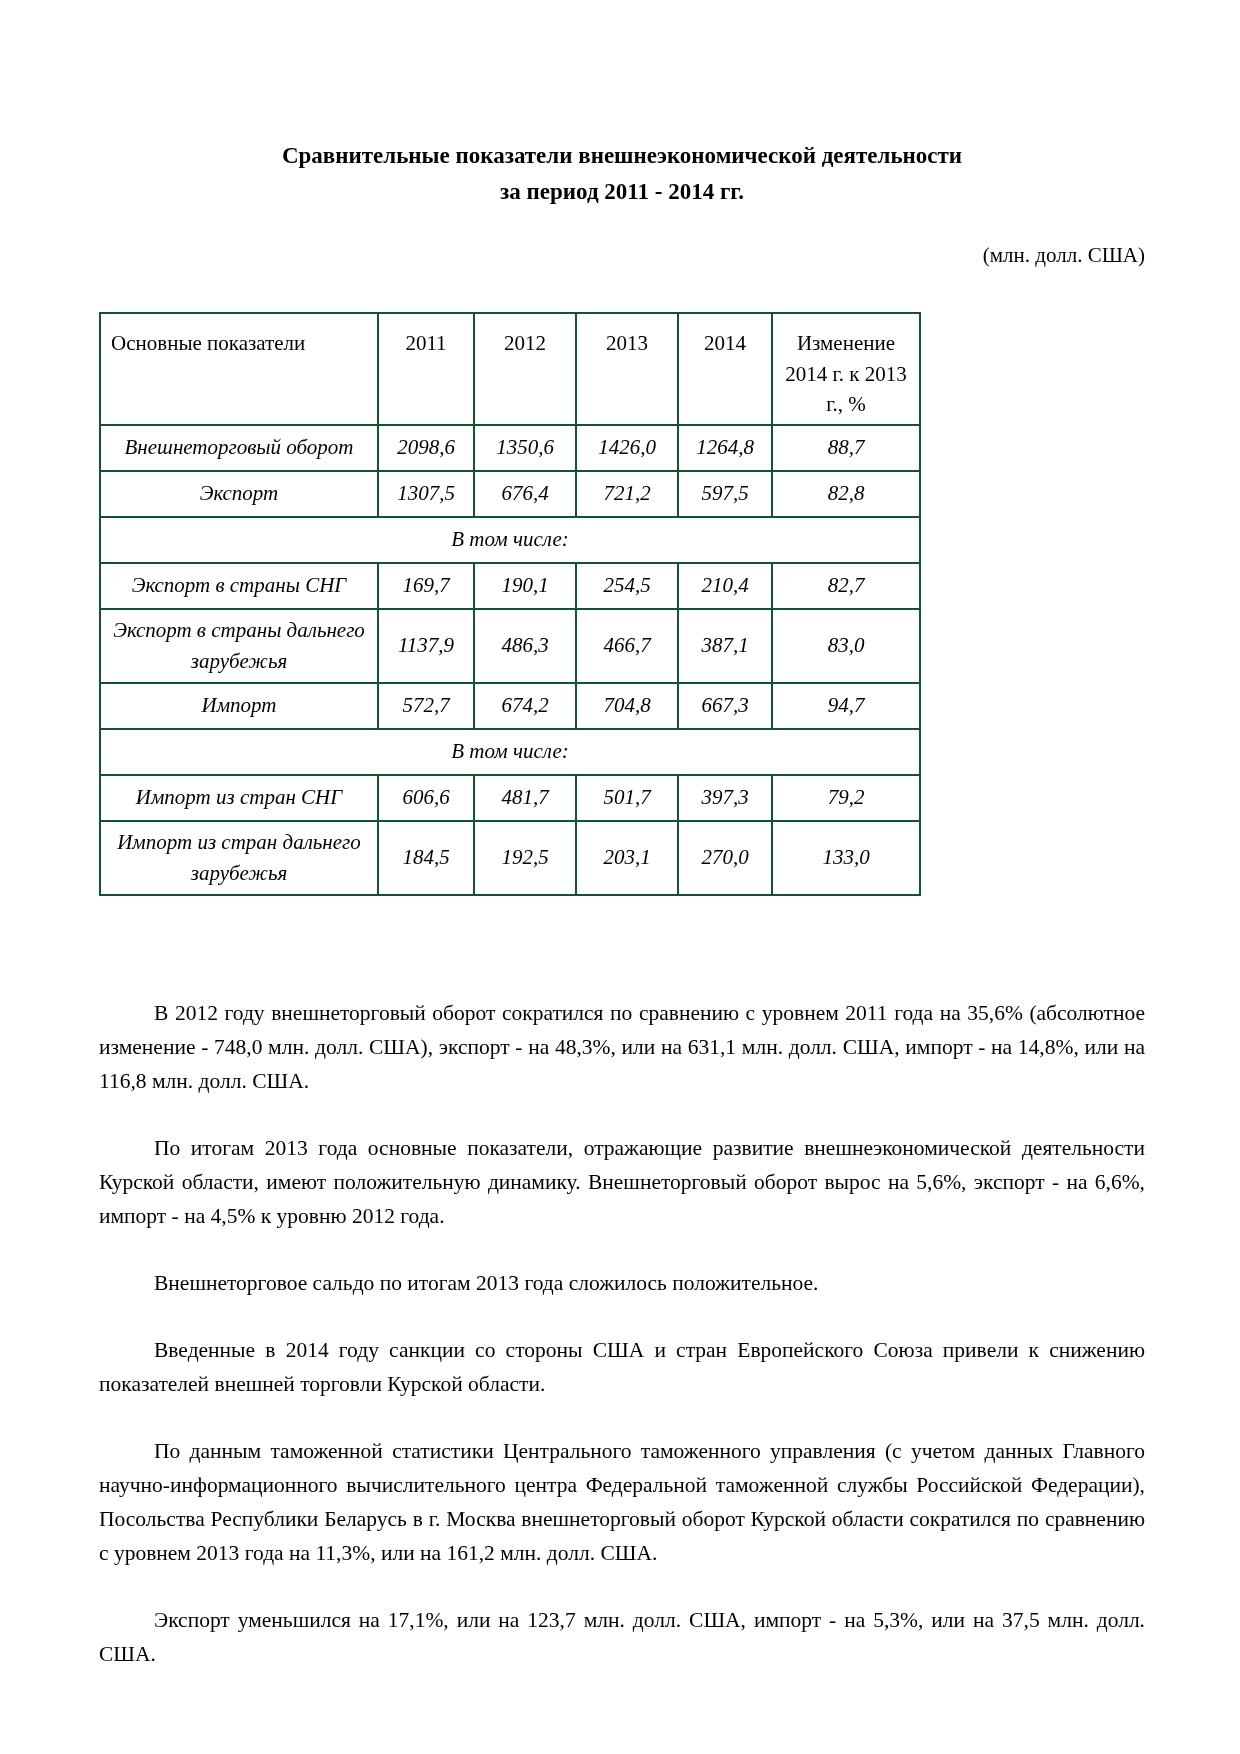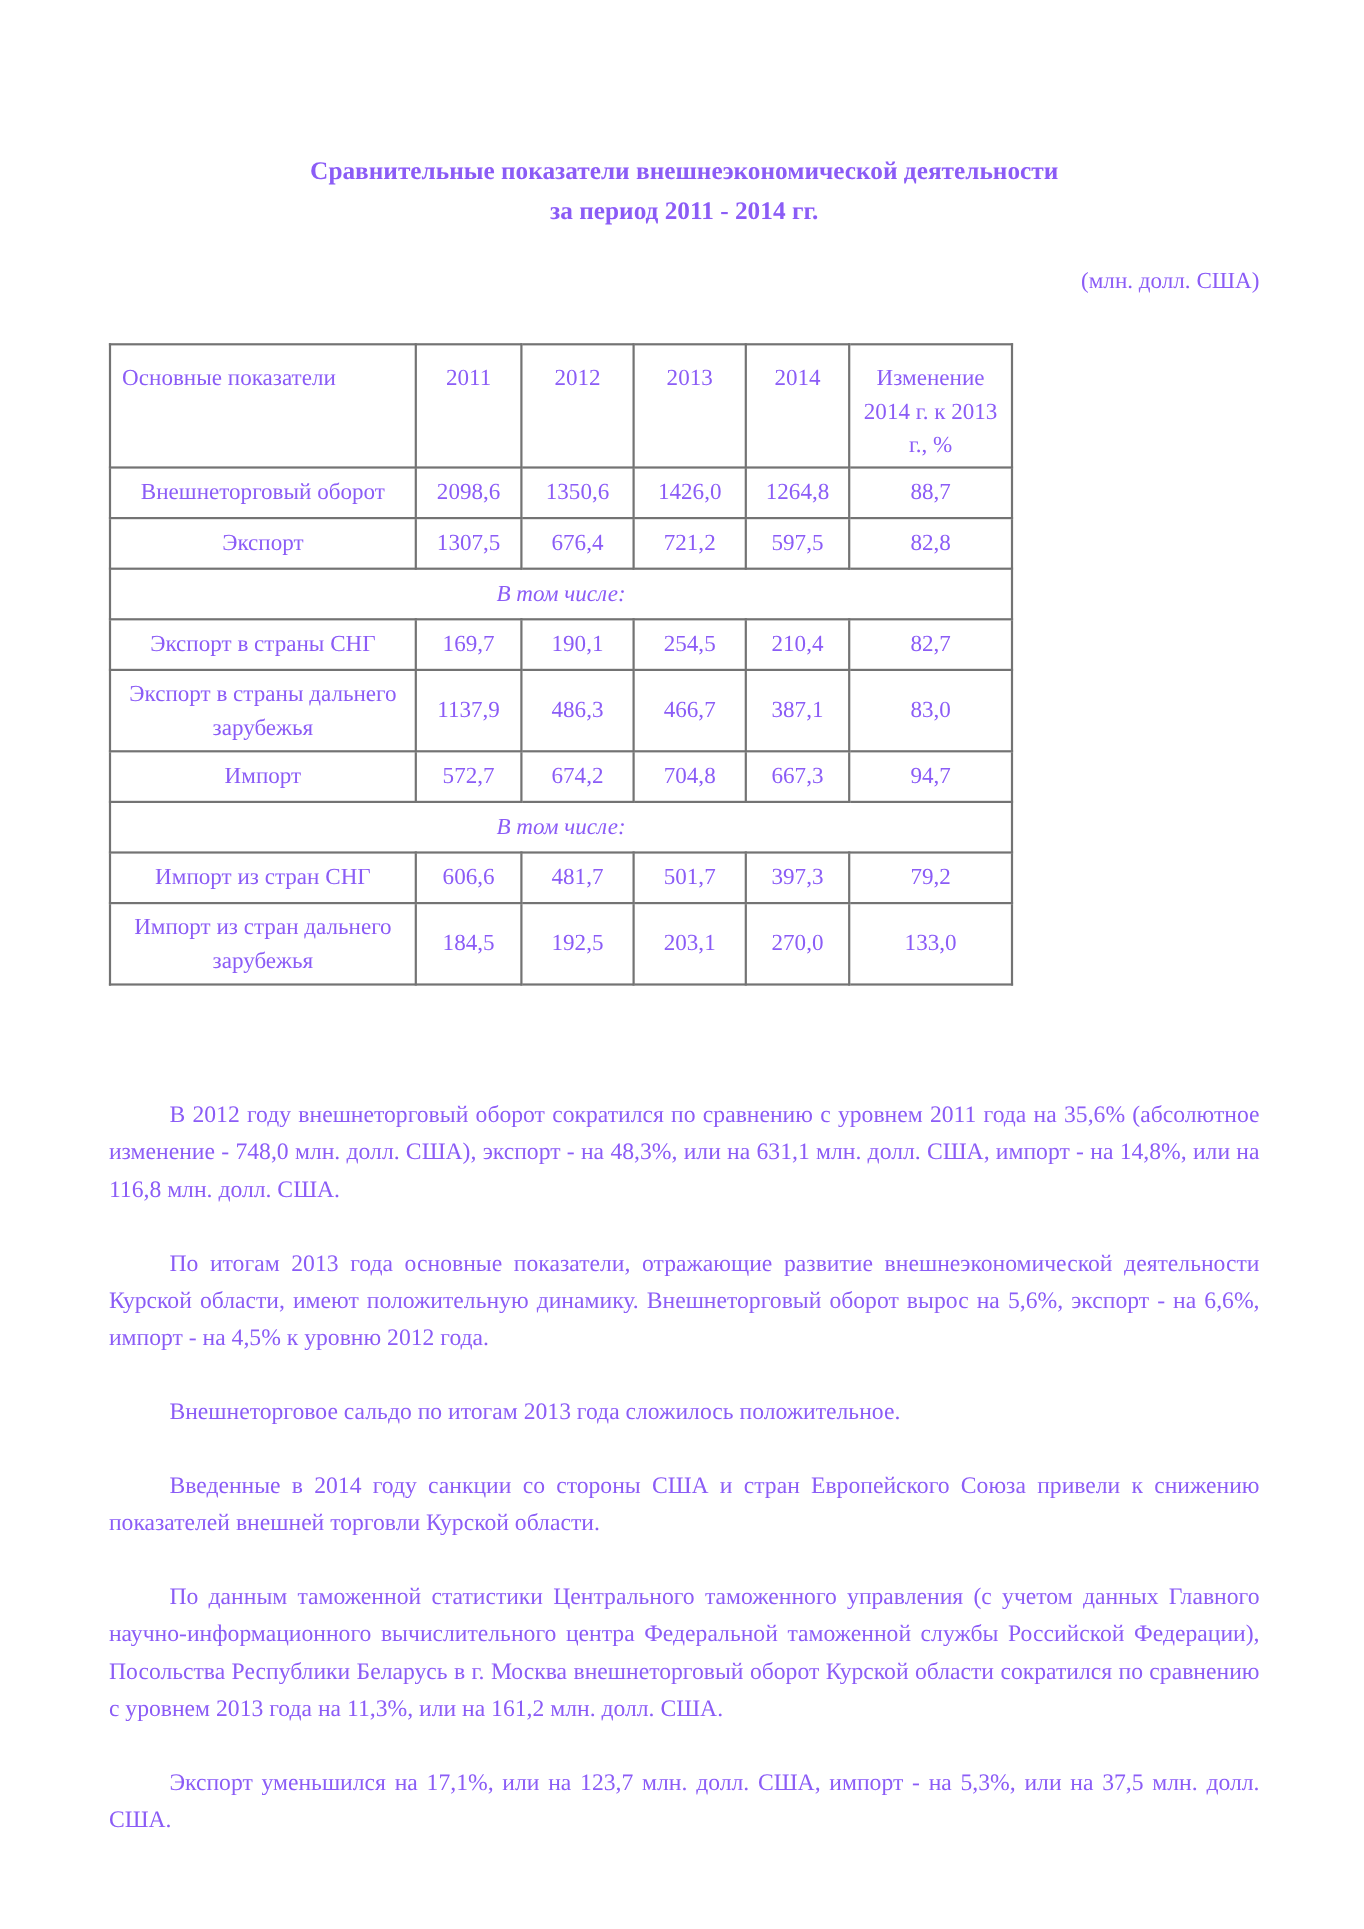--- a/index.html
+++ b/index.html
@@ -1,21 +1,21 @@
 <!DOCTYPE html>
 <html><head>
 <meta charset="utf-8">
 <style>
   html, body { margin: 0; padding: 0; background: #888; }
   .page {
     width: 1240px;
     height: 1754px;
     margin: 0 auto;
     background: #ffffff;
-    color: #8b5cf6;
+    color: #000000;
     font-family: "Liberation Serif", "DejaVu Serif", serif;
     box-sizing: border-box;
     padding: 138px 95px 0 99px;
     overflow: hidden;
   }
   .doc-title {
     font-size: 23px;
     font-weight: bold;
     text-align: center;
     line-height: 1.55;
@@ -25,39 +25,39 @@
     text-align: right;
     font-size: 21px;
     margin: 0 0 44px 0;
   }
   table.indicators {
     border-collapse: collapse;
     width: 820px;
     table-layout: fixed;
   }
   table.indicators td, table.indicators th {
-    border: 2px solid #737373;
+    border: 2px solid #14532d;
     font-size: 21px;
     font-weight: normal;
     text-align: center;
     vertical-align: middle;
     padding: 4px 6px;
     line-height: 1.45;
   }
   table.indicators tr.header-row th {
     vertical-align: top;
     padding-top: 14px;
     height: 100px;
     box-sizing: border-box;
   }
   table.indicators tr.header-row th.label-col {
     text-align: left;
     padding-left: 10px;
   }
-  table.indicators tr.data-row td { height: 46px; box-sizing: border-box; }
+  table.indicators tr.data-row td { height: 46px; box-sizing: border-box; font-style: italic; }
   table.indicators tr.data-row.tall td { height: 74px; }
   table.indicators tr.span-row td { height: 46px; box-sizing: border-box; font-style: italic; }
   .paragraphs { margin-top: 100px; width: 1046px; }
   .paragraphs p {
     font-size: 21.5px;
     line-height: 34px;
     text-align: justify;
     text-indent: 55px;
     margin: 0 0 33px 0;
   }

